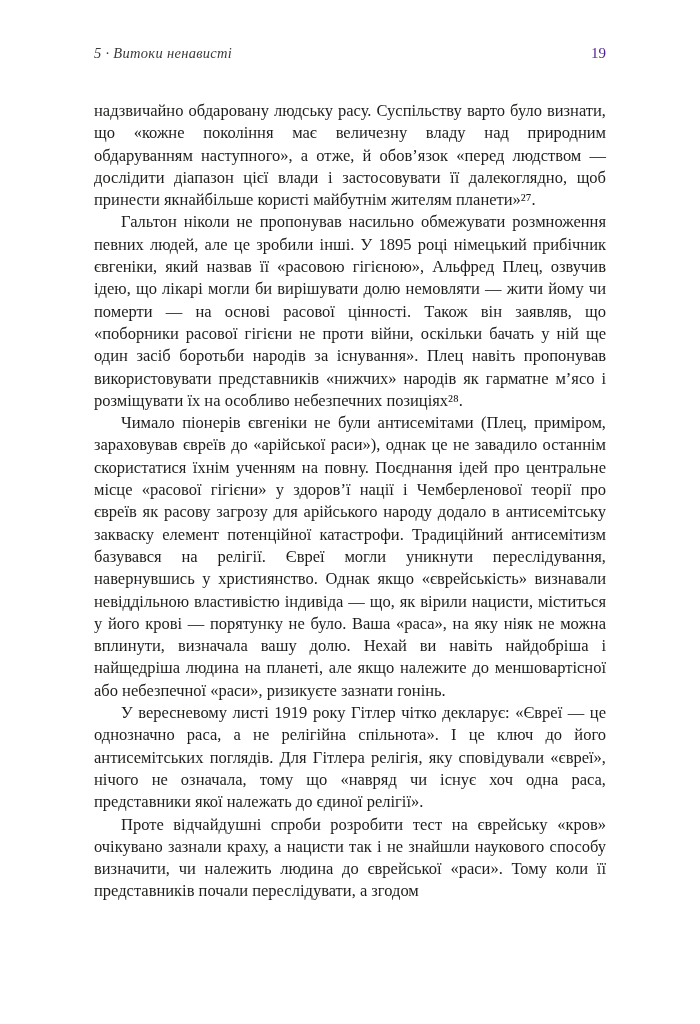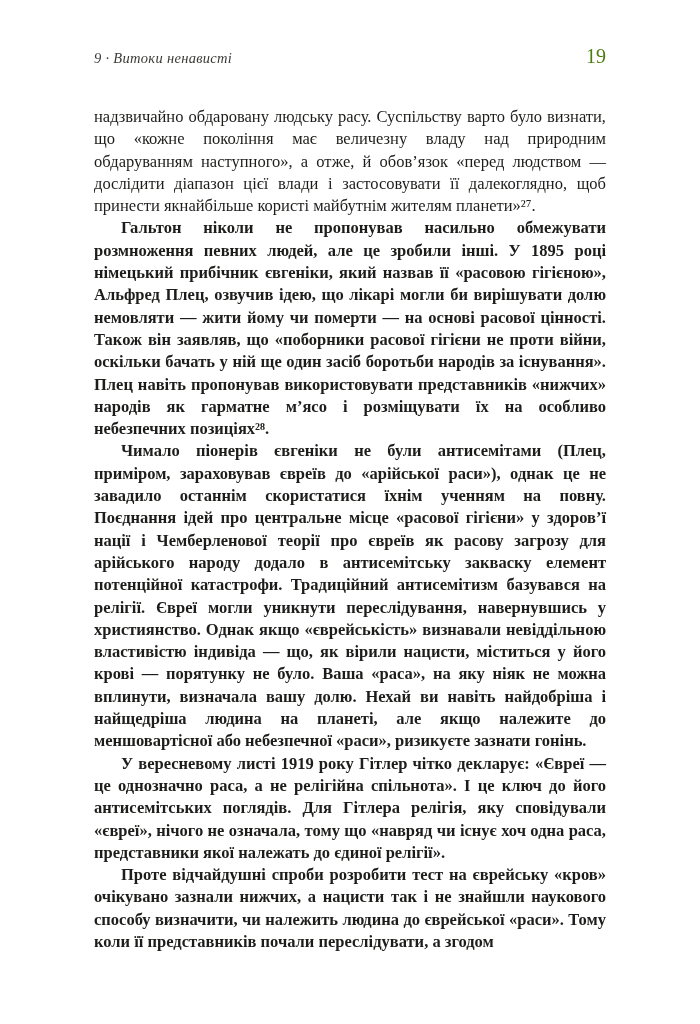--- a/index.html
+++ b/index.html
@@ -25,50 +25,49 @@
     align-items: baseline;
     font-size: 14.5px;
     color: #3a3a38;
   }
   .chapter-title {
     font-style: italic;
     letter-spacing: 0.3px;
   }
   .page-number {
     font-style: normal;
-    font-size: 20px;
-    color: #4d7c0f;
+    font-size: 15px;
+    color: #4c1d95;
   }
   .body-text {
     margin-top: 38px;
     font-size: 16.5px;
     line-height: 22.3px;
     text-align: justify;
     text-justify: inter-word;
   }
   .body-text p {
     margin: 0;
     padding: 0;
   }
   .body-text p.indent {
     text-indent: 27px;
-    font-weight: bold;
   }
 </style>
 </head>
 <body>
 
 <div class="page">
 
   <div class="running-head">
-    <span class="chapter-title">9 · Витоки ненависті</span>
+    <span class="chapter-title">5 · Витоки ненависті</span>
     <span class="page-number">19</span>
   </div>
 
   <div class="body-text">
     <p>надзвичайно обдаровану людську расу. Суспільству варто було визнати, що «кожне покоління має величезну владу над природним обдаруванням наступного», а отже, й обовʼязок «перед людством — дослідити діапазон цієї влади і застосовувати її далекоглядно, щоб принести якнайбільше користі майбутнім жителям планети»²⁷.</p>
     <p class="indent">Гальтон ніколи не пропонував насильно обмежувати розмноження певних людей, але це зробили інші. У 1895 році німецький прибічник євгеніки, який назвав її «расовою гігієною», Альфред Плец, озвучив ідею, що лікарі могли би вирішувати долю немовляти — жити йому чи померти — на основі расової цінності. Також він заявляв, що «поборники расової гігієни не проти війни, оскільки бачать у ній ще один засіб боротьби народів за існування». Плец навіть пропонував використовувати представників «нижчих» народів як гарматне мʼясо і розміщувати їх на особливо небезпечних позиціях²⁸.</p>
     <p class="indent">Чимало піонерів євгеніки не були антисемітами (Плец, приміром, зараховував євреїв до «арійської раси»), однак це не завадило останнім скористатися їхнім ученням на повну. Поєднання ідей про центральне місце «расової гігієни» у здоровʼї нації і Чемберленової теорії про євреїв як расову загрозу для арійського народу додало в антисемітську закваску елемент потенційної катастрофи. Традиційний антисемітизм базувався на релігії. Євреї могли уникнути переслідування, навернувшись у християнство. Однак якщо «єврейськість» визнавали невіддільною властивістю індивіда — що, як вірили нацисти, міститься у його крові — порятунку не було. Ваша «раса», на яку ніяк не можна вплинути, визначала вашу долю. Нехай ви навіть найдобріша і найщедріша людина на планеті, але якщо належите до меншовартісної або небезпечної «раси», ризикуєте зазнати гонінь.</p>
     <p class="indent">У вересневому листі 1919 року Гітлер чітко декларує: «Євреї — це однозначно раса, а не релігійна спільнота». І це ключ до його антисемітських поглядів. Для Гітлера релігія, яку сповідували «євреї», нічого не означала, тому що «навряд чи існує хоч одна раса, представники якої належать до єдиної релігії».</p>
-    <p class="indent">Проте відчайдушні спроби розробити тест на єврейську «кров» очікувано зазнали нижчих, а нацисти так і не знайшли наукового способу визначити, чи належить людина до єврейської «раси». Тому коли її представників почали переслідувати, а згодом</p>
+    <p class="indent">Проте відчайдушні спроби розробити тест на єврейську «кров» очікувано зазнали краху, а нацисти так і не знайшли наукового способу визначити, чи належить людина до єврейської «раси». Тому коли її представників почали переслідувати, а згодом</p>
   </div>
 
 </div>
 
 </body></html>

